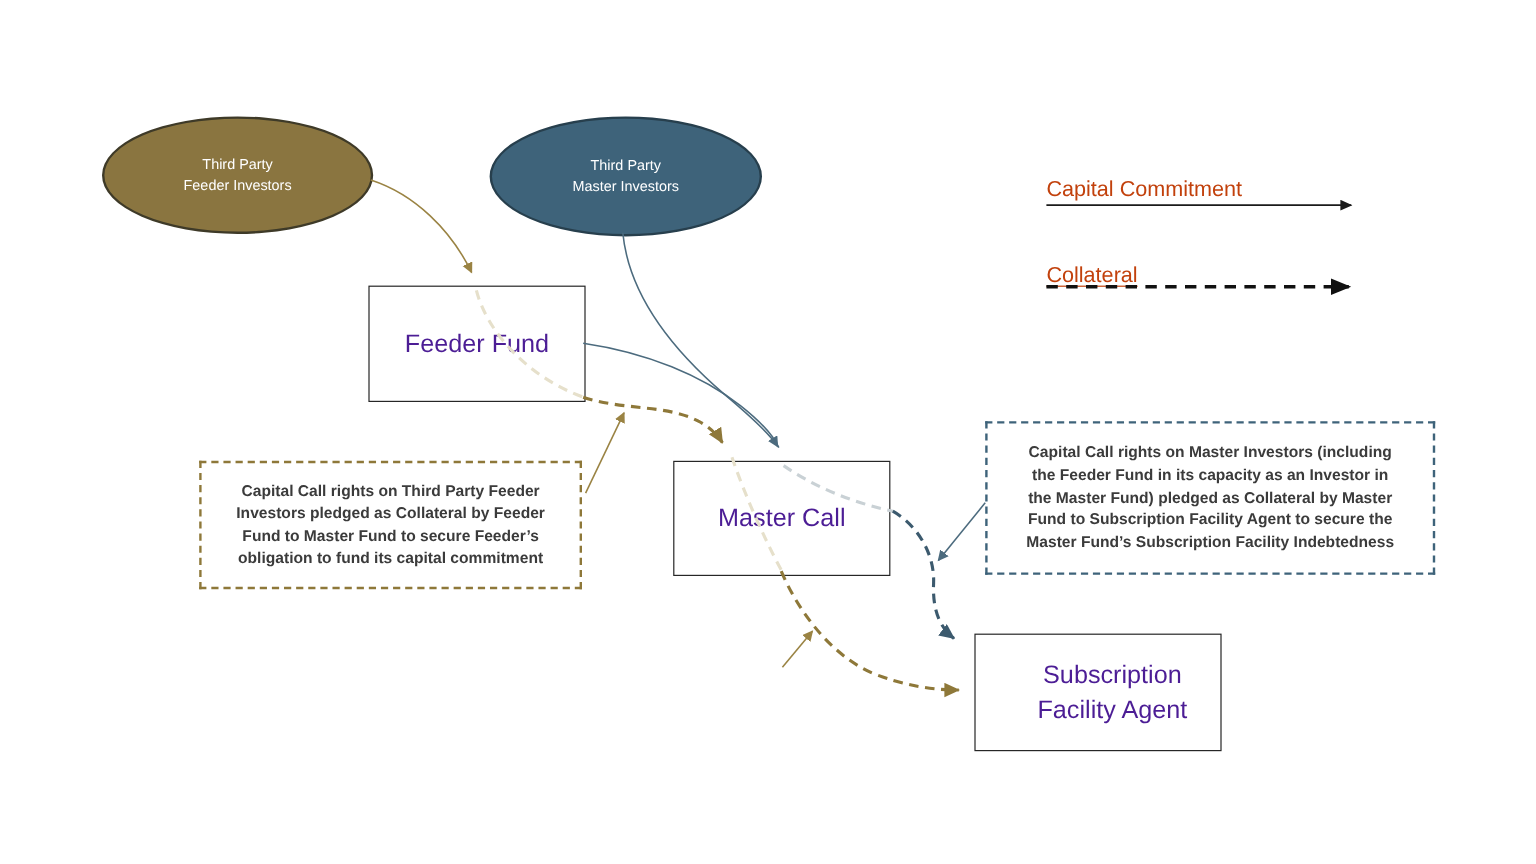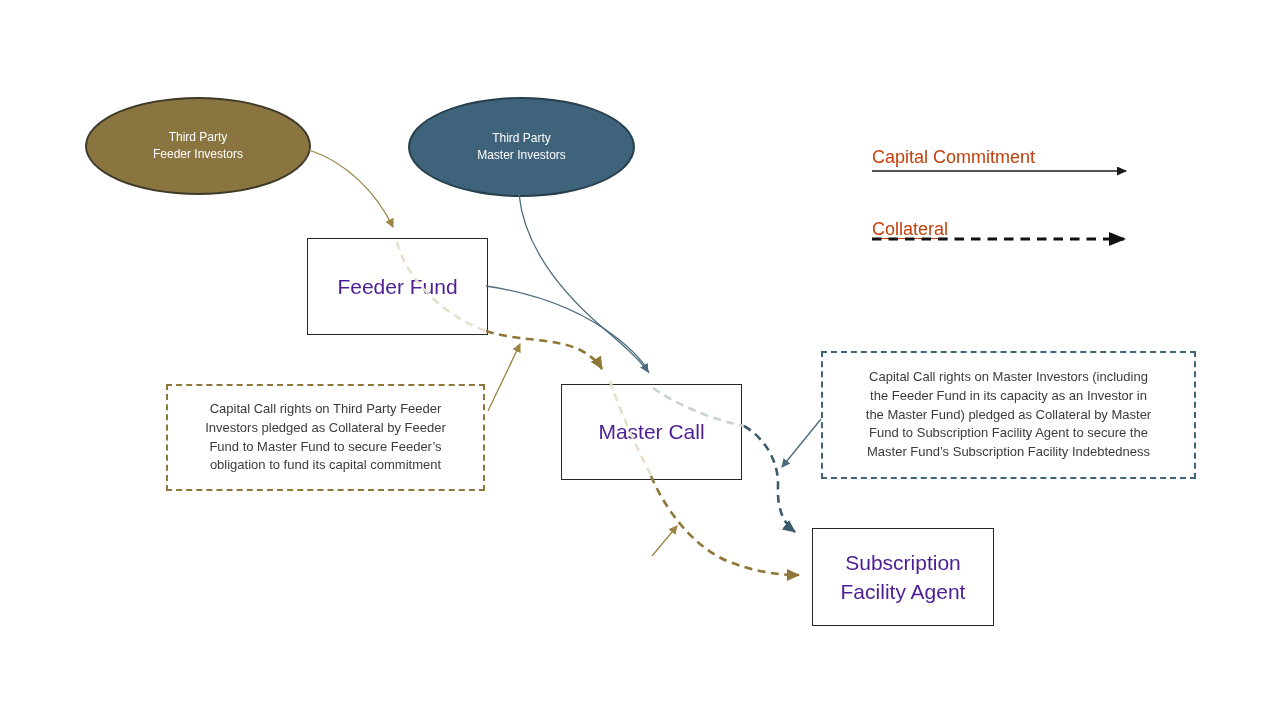--- a/index.html
+++ b/index.html
@@ -26,20 +26,21 @@
   .fund-label { color:#4c1d95; font-size:21px; text-align:center; white-space:pre-line; line-height:1.4; }
   .note-box {
     background:#ffffff; border:2px dashed #8E7839;
     display:flex; align-items:center; justify-content:center;
     z-index:1; box-sizing:border-box;
   }
   .note-box-blue { border-color:#3E637A; }
   .note-text {
     color:#3B3B3B; font-size:13px; line-height:1.46; text-align:center; white-space:pre-line;
     padding:2px 6px;
+    font-weight:bold;
   }
   .legend-label { color:#c2410c; font-size:18px; z-index:1; }
   .underlined { text-decoration:underline; text-underline-offset:3px; }
   .connector-layer { position:absolute; left:0; top:0; z-index:2; pointer-events:none; }
 </style>
 </head>
 <body>
 
 <div class="slide">
 
@@ -54,21 +55,21 @@
   </div>
 
   <div class="abs fund-box" style="left:307px; top:238px; width:179px; height:95px;">
     <span class="fund-label">Feeder Fund</span>
   </div>
 
   <div class="abs fund-box" style="left:561px; top:384px; width:179px; height:94px;">
     <span class="fund-label">Master Call</span>
   </div>
 
-  <div class="abs fund-box" style="left:812px; top:528px; width:180px; height:96px;">
+  <div class="abs fund-box" style="left:812px; top:528px; width:180px; height:96px;padding-left:24px;">
     <span class="fund-label">Subscription
 Facility Agent</span>
   </div>
 
   <div class="abs note-box" style="left:166px; top:384px; width:319px; height:107px;">
     <span class="note-text">Capital Call rights on Third Party Feeder
 Investors pledged as Collateral by Feeder
 Fund to Master Fund to secure Feeder’s
 obligation to fund its capital commitment</span>
   </div>

